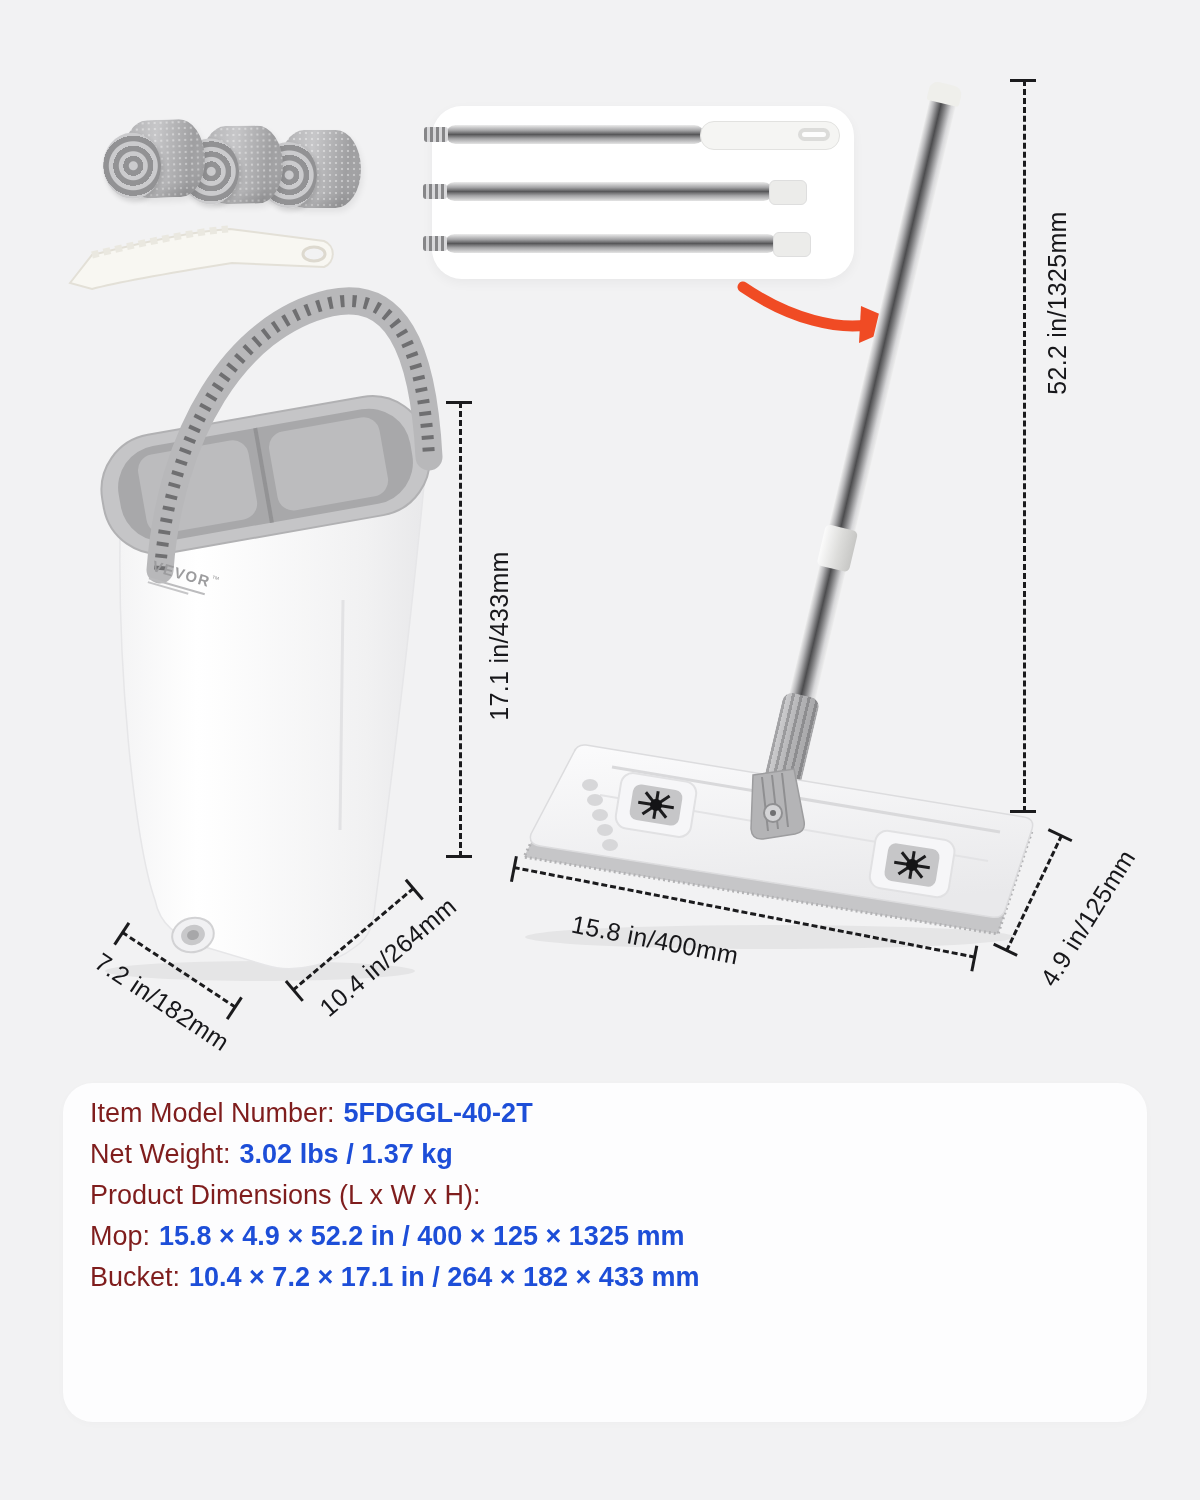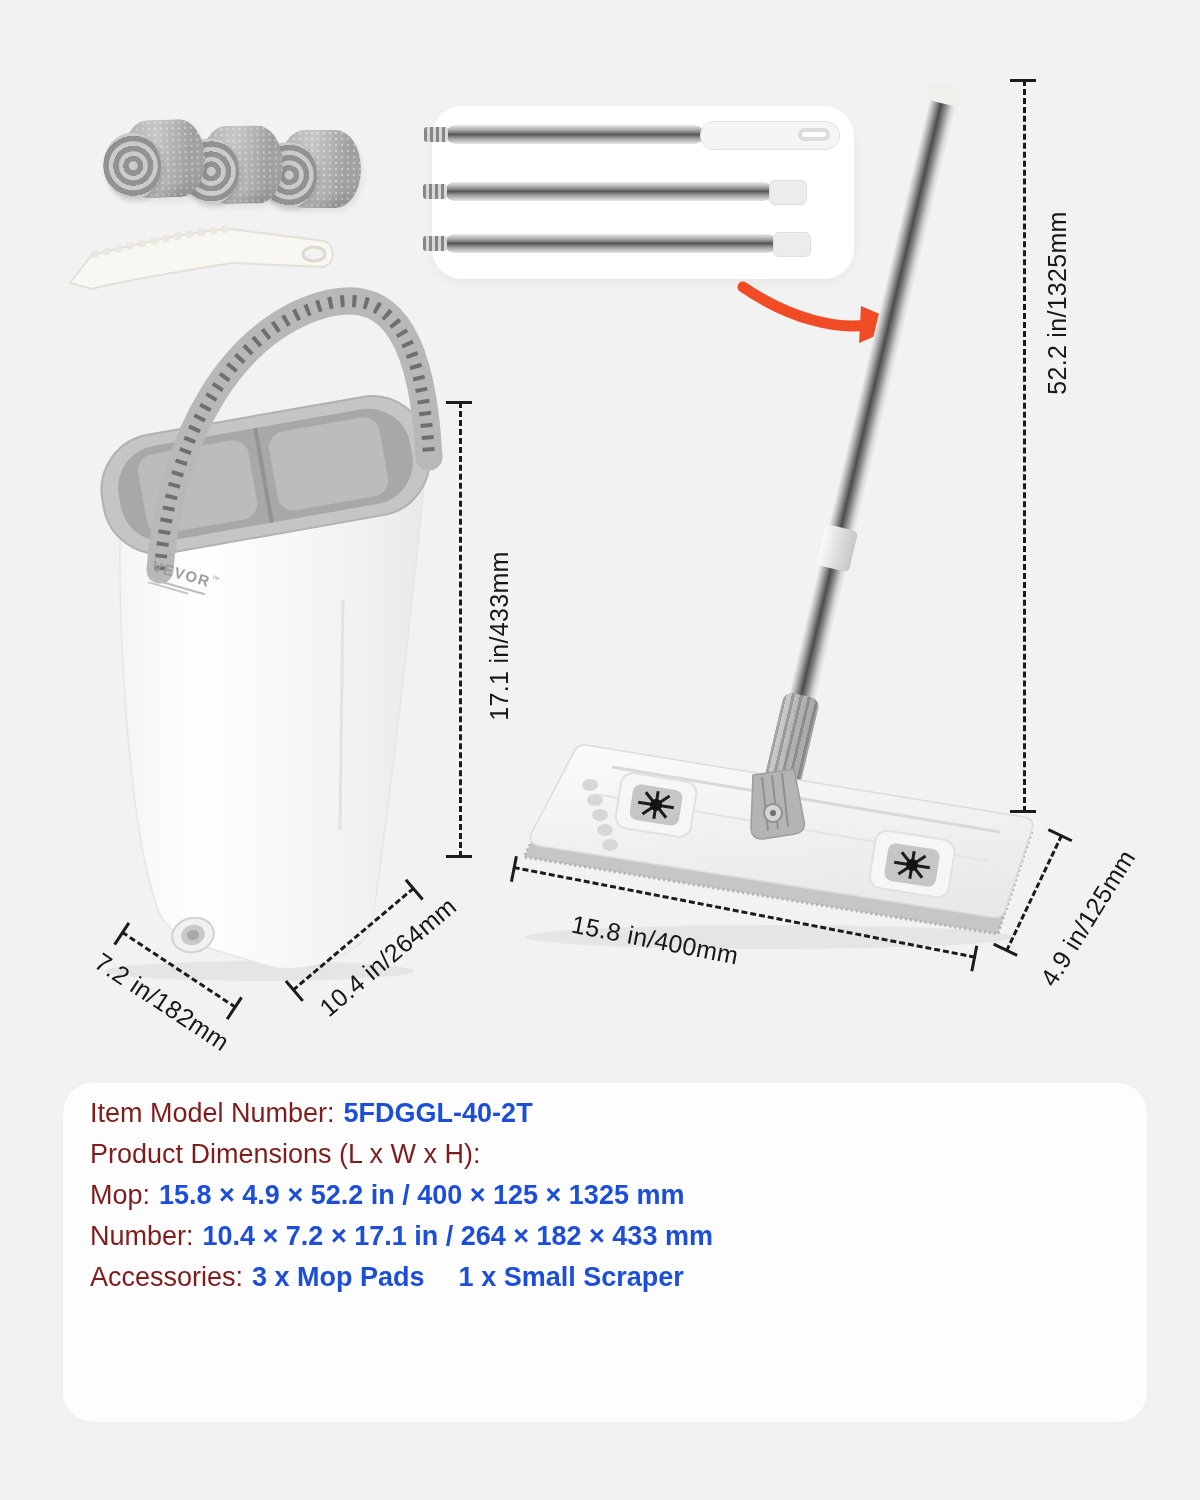--- a/index.html
+++ b/index.html
@@ -264,26 +264,26 @@
     <div class="tick s"></div>
       <div class="tick e"></div>
   </div>
   <div class="dim-label" style="left:1088px;top:918px;transform:translate(-50%,-50%) rotate(-58deg);">4.9 in/125mm</div>
 
   <div class="spec-panel">
     <div class="srow">
       <span class="slabel">Item Model Number:</span><span class="sval">5FDGGL-40-2T</span>
     </div>
     <div class="srow">
+      <span class="slabel">Net Weight:</span><span class="sval">3.02 lbs / 1.37 kg</span>
+    </div>
+    <div class="srow">
       <span class="slabel">Product Dimensions (L x W x H):</span><span class="sval"></span>
     </div>
     <div class="srow">
       <span class="slabel">Mop:</span><span class="sval">15.8 × 4.9 × 52.2 in / 400 × 125 × 1325 mm</span>
     </div>
     <div class="srow">
-      <span class="slabel">Number:</span><span class="sval">10.4 × 7.2 × 17.1 in / 264 × 182 × 433 mm</span>
-    </div>
-    <div class="srow">
-      <span class="slabel">Accessories:</span><span class="sval">3 x Mop Pads</span><span class="sval v2">1 x Small Scraper</span>
+      <span class="slabel">Bucket:</span><span class="sval">10.4 × 7.2 × 17.1 in / 264 × 182 × 433 mm</span>
     </div>
   </div>
 
 </div>
 
 </body></html>

